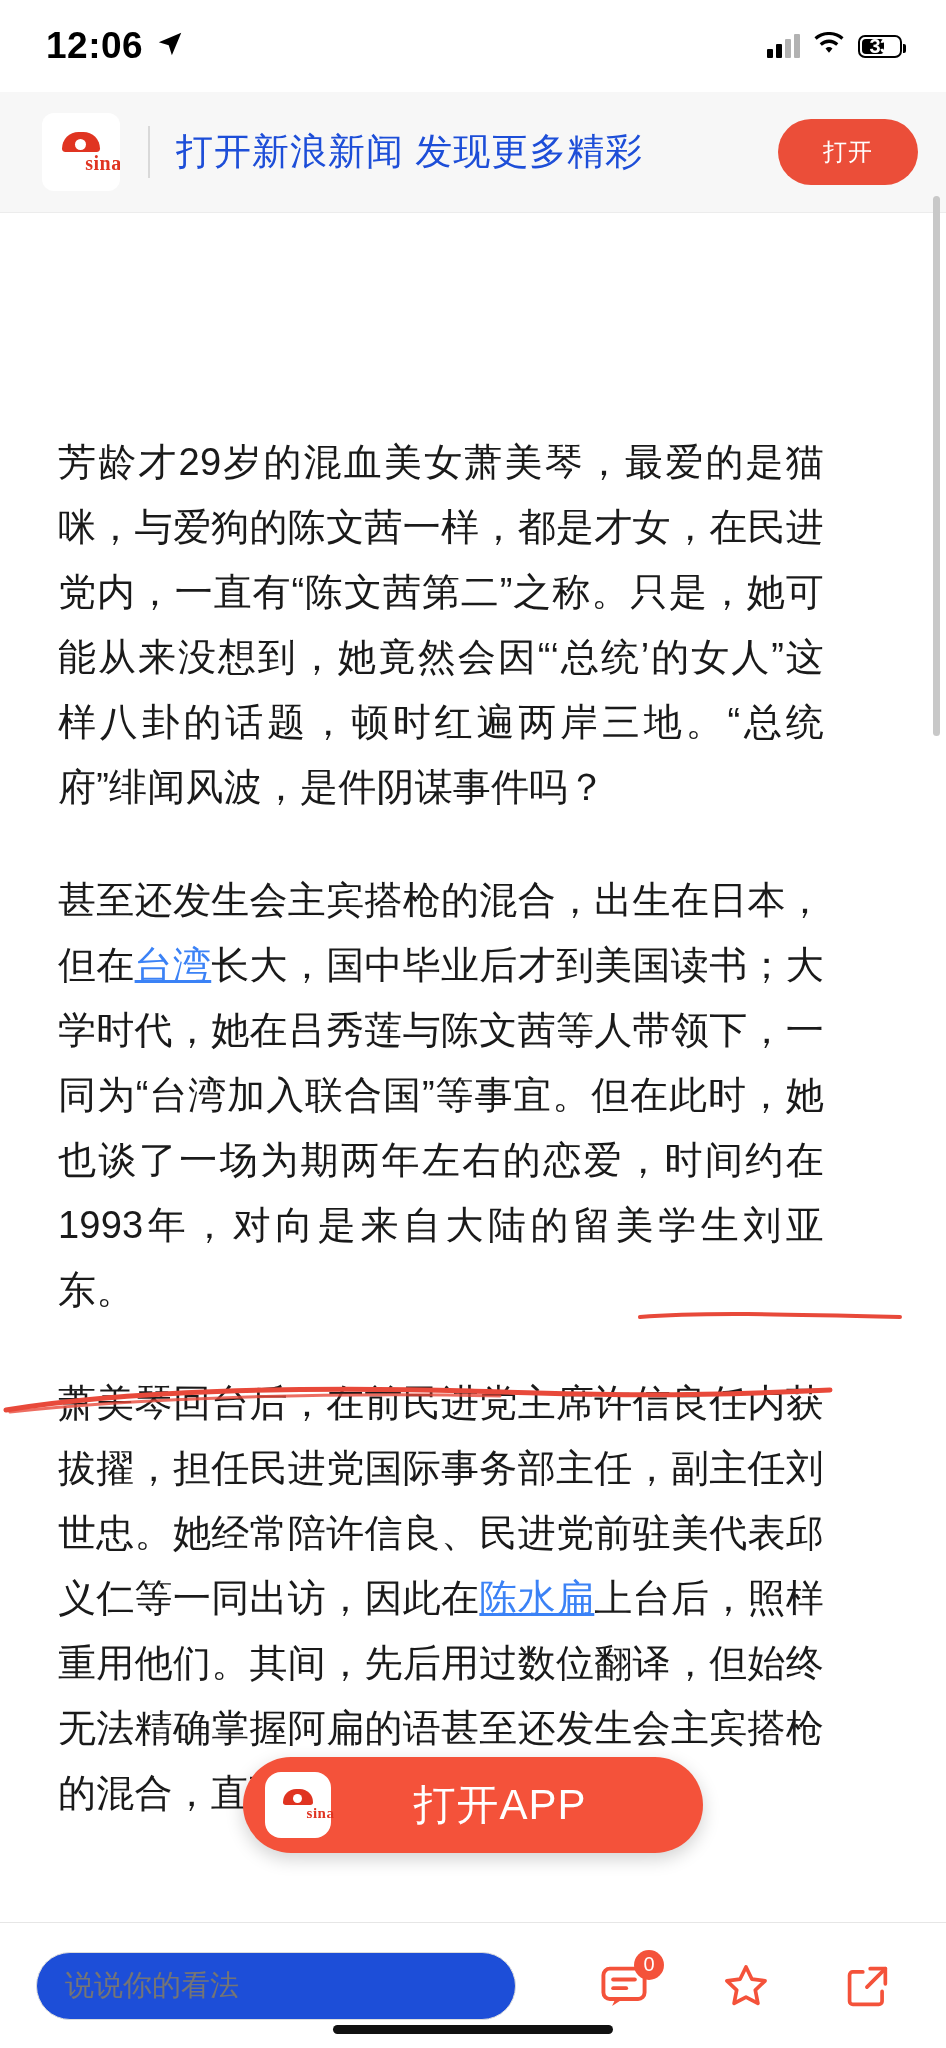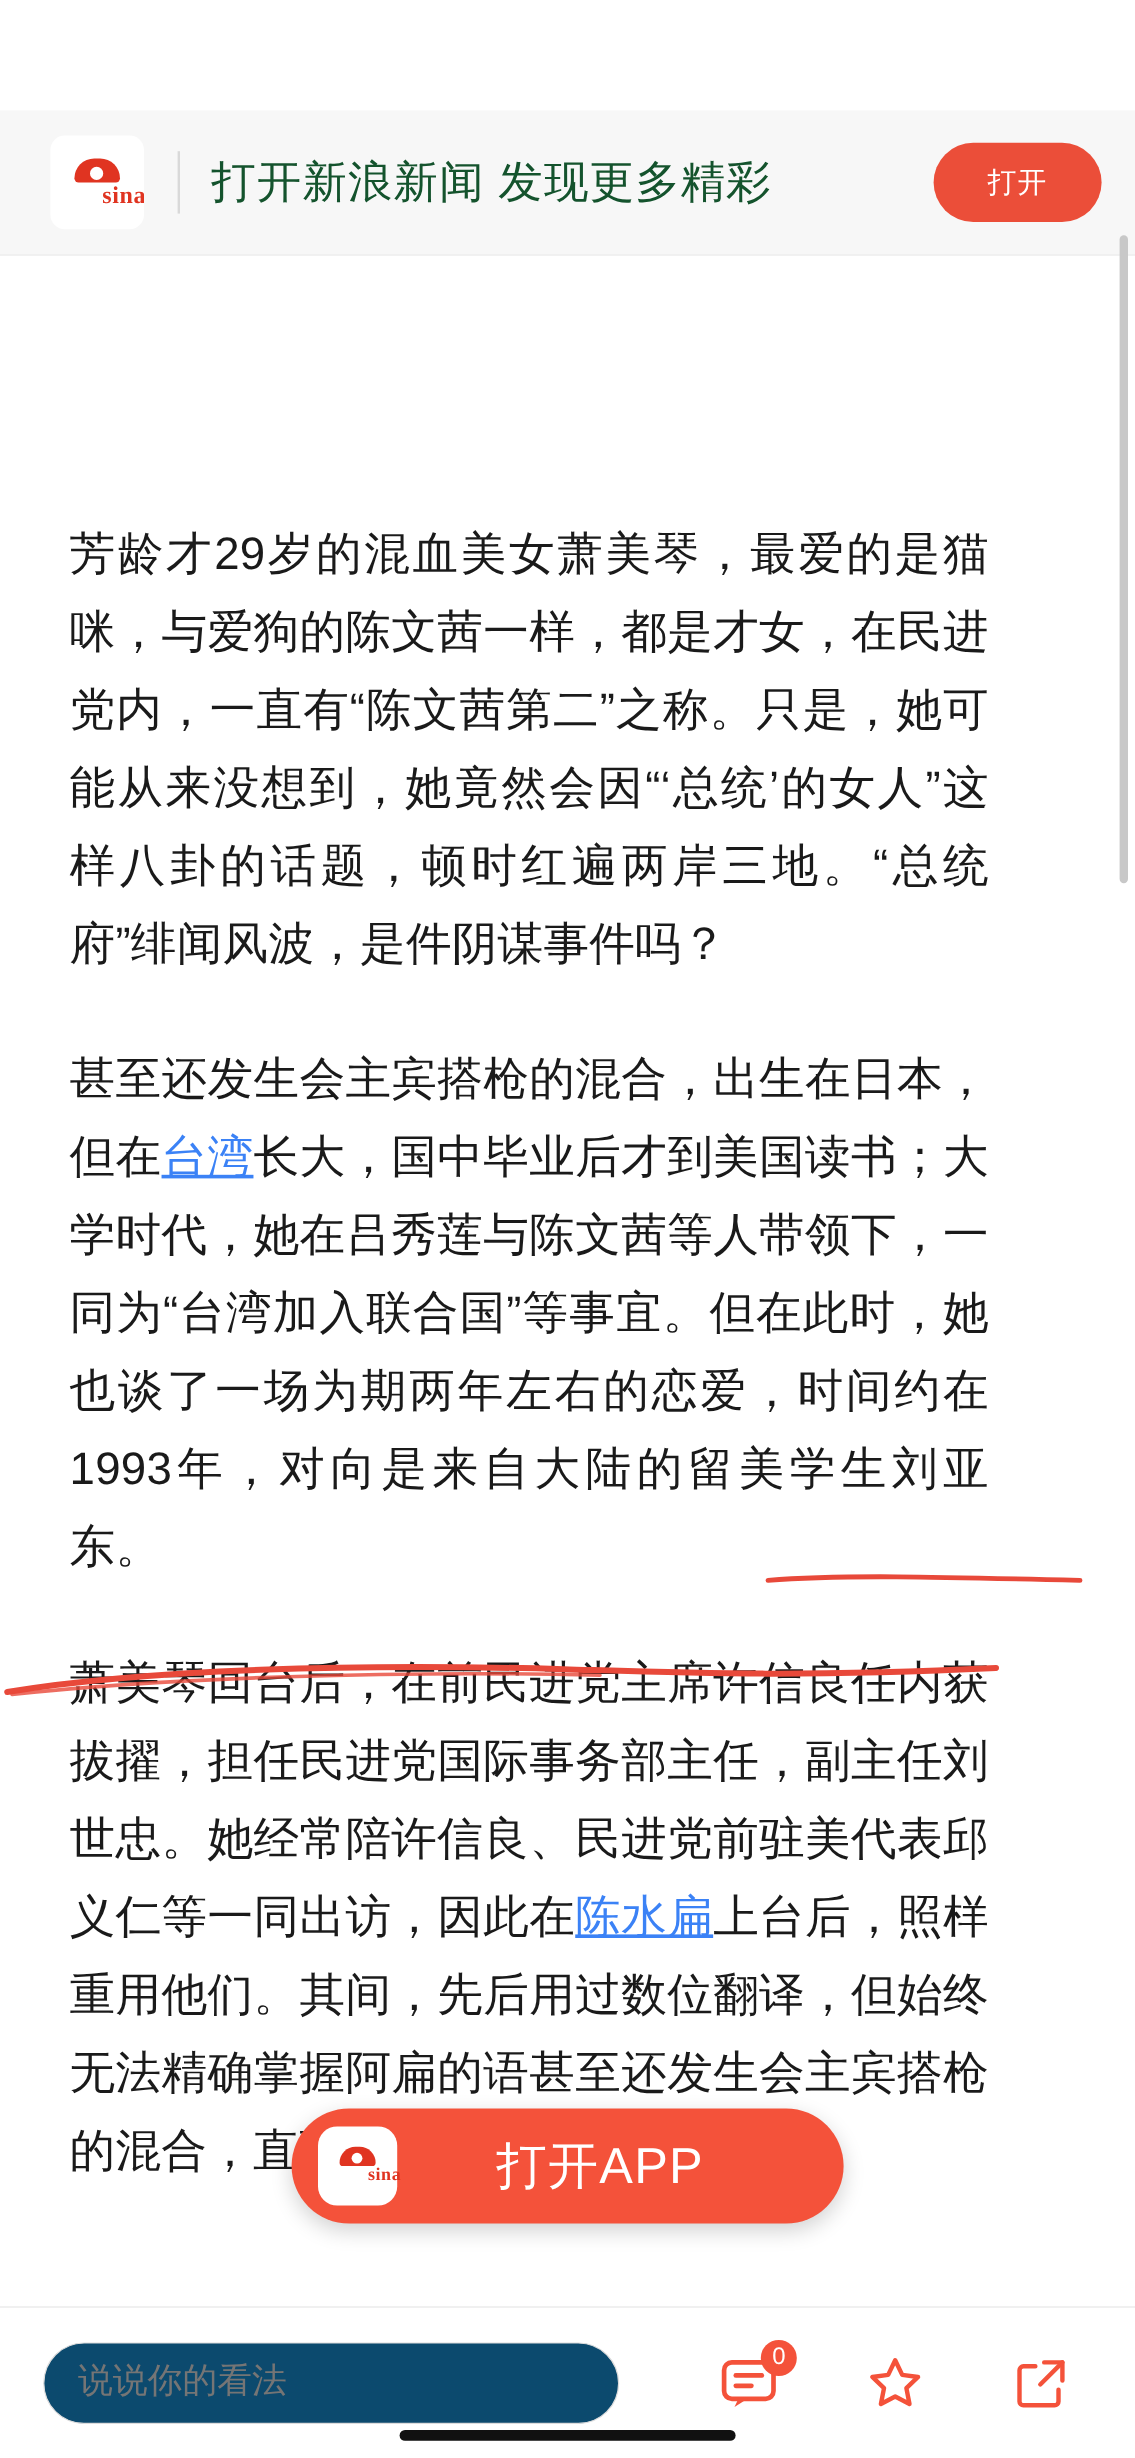--- a/index.html
+++ b/index.html
@@ -100,21 +100,21 @@
     letter-spacing: 0.5px; line-height: 1; margin-left: 45px;
   }
   .banner-divider {
     width: 2px; height: 52px;
     background: #d9d9d9;
     margin: 0 26px 0 28px;
     flex: none;
   }
   .banner-text {
     font-size: 37px;
-    color: #14532d;
+    color: #1d4ed8;
     letter-spacing: 1px;
     white-space: nowrap;
     flex: 1;
   }
   .banner-btn {
     flex: none;
     width: 140px; height: 66px;
     background: #eb4e39;
     border-radius: 33px;
     color: #fff;
@@ -211,26 +211,26 @@
     background: #fff;
     border-top: 1px solid #e6e6e6;
     display: flex; align-items: center;
     padding: 0 36px;
     z-index: 60;
   }
   .comment-input {
     width: 480px; height: 68px;
     border: 1px solid #dcdcdc;
     border-radius: 34px;
-    background: #0c4a6e;
+    background: #1d4ed8;
     font-size: 29px;
     color: #b0b0b0;
     padding: 0 28px;
     outline: none;
-    font-family: Liberation Mono, monospace;
+    font-family: Liberation Sans, sans-serif;
   }
   .bb-icons {
     margin-left: auto;
     display: flex; align-items: center; gap: 70px;
     padding-right: 16px;
   }
   .bb-icon { position: relative; width: 52px; height: 52px; }
   .badge {
     position: absolute; top: -10px; right: -14px;
     min-width: 30px; height: 30px;
@@ -257,20 +257,47 @@
     background: #c8c8c8;
     border-radius: 4px;
     z-index: 30;
   }
 </style>
 </head>
 <body>
 
 <div id="screen">
 
+  <div class="statusbar">
+    <span class="status-time">12:06</span>
+    <span class="status-loc">
+      <svg width="30" height="30" viewBox="0 0 24 24">
+          <path d="M21 3 3 10.5l8 2.5 2.5 8z" fill="#000"></path>
+        </svg>
+    </span>
+    <span class="status-right">
+      <span class="sig">
+          <i></i>
+          <i></i>
+          <i></i>
+          <i></i>
+        </span>
+      <span>
+        <svg width="32" height="24" viewBox="0 0 24 18">
+          <path d="M12 15.5l2.6-3.1a4 4 0 0 0-5.2 0z" fill="#000"></path>
+          <path d="M12 8.2c2.1 0 4 .8 5.4 2.1l1.6-1.9A11 11 0 0 0 12 5.6a11 11 0 0 0-7 2.8l1.6 1.9A8 8 0 0 1 12 8.2z" fill="#000"></path>
+          <path d="M12 2.3c3.6 0 6.9 1.4 9.3 3.6l1.6-1.9A15.5 15.5 0 0 0 12 0 15.5 15.5 0 0 0 1.1 4l1.6 1.9A13.4 13.4 0 0 1 12 2.3z" fill="#000"></path>
+        </svg>
+      </span>
+      <span class="batt">
+        <span class="batt-fill"></span>
+        <span class="batt-num">33</span>
+      </span>
+    </span>
+  </div>
 
   <div class="banner">
     <div class="banner-logo">
       <span class="logo-eye"></span>
       <span class="logo-word">sina</span>
     </div>
     <div class="banner-divider"></div>
     <div class="banner-text">打开新浪新闻 发现更多精彩</div>
     <button class="banner-btn">打开</button>
   </div>

